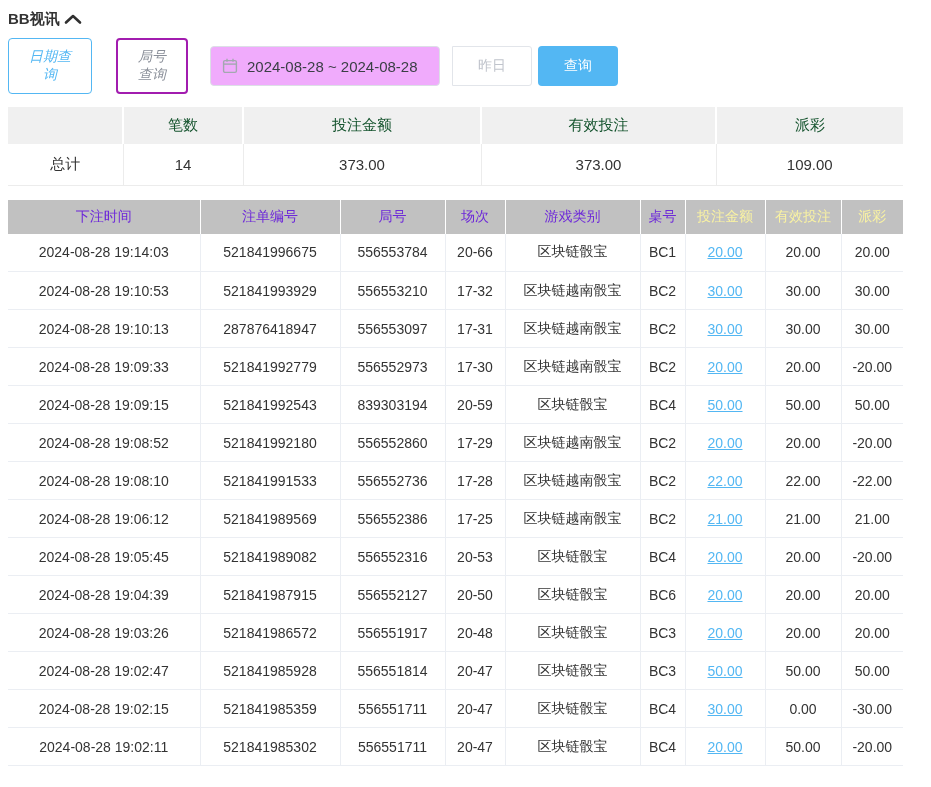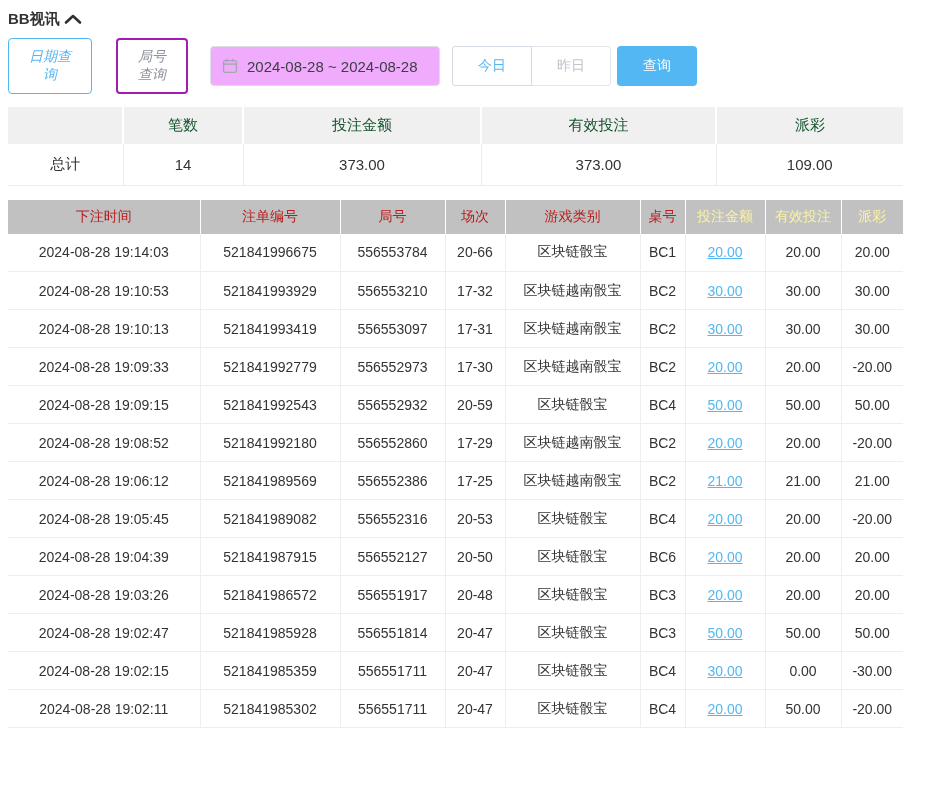--- a/index.html
+++ b/index.html
@@ -43,21 +43,21 @@
   .summary-table { margin-top: 21px; font-size: 15px; text-align: center; }
   .summary-table th { background: #f0f0f0; height: 37px; font-weight: normal; color: #14532d;
                       border-right: 2px solid #fff; }
   .summary-table th:last-child { border-right: none; }
   .summary-table td { height: 41px; border-bottom: 1px solid #ececec;
                       border-right: 1px solid #ececec; background: #fff; }
   .summary-table td:last-child { border-right: none; }
 
   
   .bets-table { margin-top: 14px; font-size: 14px; text-align: center; }
-  .bets-table th { background: #c1c1c1; color: #b91c1c; height: 34px; font-weight: normal;
+  .bets-table th { background: #c1c1c1; color: #6d28d9; height: 34px; font-weight: normal;
                    border-right: 1px solid #fff; overflow: hidden; }
   .bets-table th:last-child { border-right: none; }
   .bets-table th.money { color: #faf3a2; }
   .bets-table td { height: 38px; border-bottom: 1px solid #ebeef3; border-right: 1px solid #ebeef3;
                    background: #fff; color: #333; overflow: hidden; }
   .bets-table td:last-child { border-right: none; }
   .bet-link { color: #53b7f3; text-decoration: underline; cursor: pointer; }
   .negative { color: #e25b5b; }
 </style>
 </head>
@@ -84,21 +84,20 @@
         <svg width="16" height="16" viewBox="0 0 16 16">
             <rect x="1.6" y="2.6" width="12.8" height="11.8" rx="1.4" fill="none" stroke="#a3a8b0" stroke-width="1.4"></rect>
             <line x1="1.6" y1="6.1" x2="14.4" y2="6.1" stroke="#a3a8b0" stroke-width="1.4"></line>
             <line x1="5" y1="0.8" x2="5" y2="3.8" stroke="#a3a8b0" stroke-width="1.4"></line>
             <line x1="11" y1="0.8" x2="11" y2="3.8" stroke="#a3a8b0" stroke-width="1.4"></line>
           </svg>
       </span>
       <span>2024-08-28 ~ 2024-08-28</span>
     </div>
     <div class="seg-group">
-        <button class="seg-btn active">今日</button>
         <button class="seg-btn">昨日</button>
       </div>
     <button class="search-btn">查询</button>
   </div>
 
   <table class="summary-table">
     <colgroup>
         <col style="width:115px">
         <col style="width:120px">
         <col style="width:238px">
@@ -168,21 +167,21 @@
           <td>556553210</td>
           <td>17-32</td>
           <td>区块链越南骰宝</td>
           <td>BC2</td>
           <td><span class="bet-link">30.00</span></td>
           <td>30.00</td>
           <td>30.00</td>
         </tr>
         <tr>
           <td>2024-08-28 19:10:13</td>
-          <td>521841993419</td>
+          <td>287876418947</td>
           <td>556553097</td>
           <td>17-31</td>
           <td>区块链越南骰宝</td>
           <td>BC2</td>
           <td><span class="bet-link">30.00</span></td>
           <td>30.00</td>
           <td>30.00</td>
         </tr>
         <tr>
           <td>2024-08-28 19:09:33</td>
@@ -191,40 +190,51 @@
           <td>17-30</td>
           <td>区块链越南骰宝</td>
           <td>BC2</td>
           <td><span class="bet-link">20.00</span></td>
           <td>20.00</td>
           <td class="negative">-20.00</td>
         </tr>
         <tr>
           <td>2024-08-28 19:09:15</td>
           <td>521841992543</td>
-          <td>556552932</td>
+          <td>839303194</td>
           <td>20-59</td>
           <td>区块链骰宝</td>
           <td>BC4</td>
           <td><span class="bet-link">50.00</span></td>
           <td>50.00</td>
           <td>50.00</td>
         </tr>
         <tr>
           <td>2024-08-28 19:08:52</td>
           <td>521841992180</td>
           <td>556552860</td>
           <td>17-29</td>
           <td>区块链越南骰宝</td>
           <td>BC2</td>
           <td><span class="bet-link">20.00</span></td>
           <td>20.00</td>
           <td class="negative">-20.00</td>
         </tr>
         <tr>
+          <td>2024-08-28 19:08:10</td>
+          <td>521841991533</td>
+          <td>556552736</td>
+          <td>17-28</td>
+          <td>区块链越南骰宝</td>
+          <td>BC2</td>
+          <td><span class="bet-link">22.00</span></td>
+          <td>22.00</td>
+          <td class="negative">-22.00</td>
+        </tr>
+        <tr>
           <td>2024-08-28 19:06:12</td>
           <td>521841989569</td>
           <td>556552386</td>
           <td>17-25</td>
           <td>区块链越南骰宝</td>
           <td>BC2</td>
           <td><span class="bet-link">21.00</span></td>
           <td>21.00</td>
           <td>21.00</td>
         </tr>

